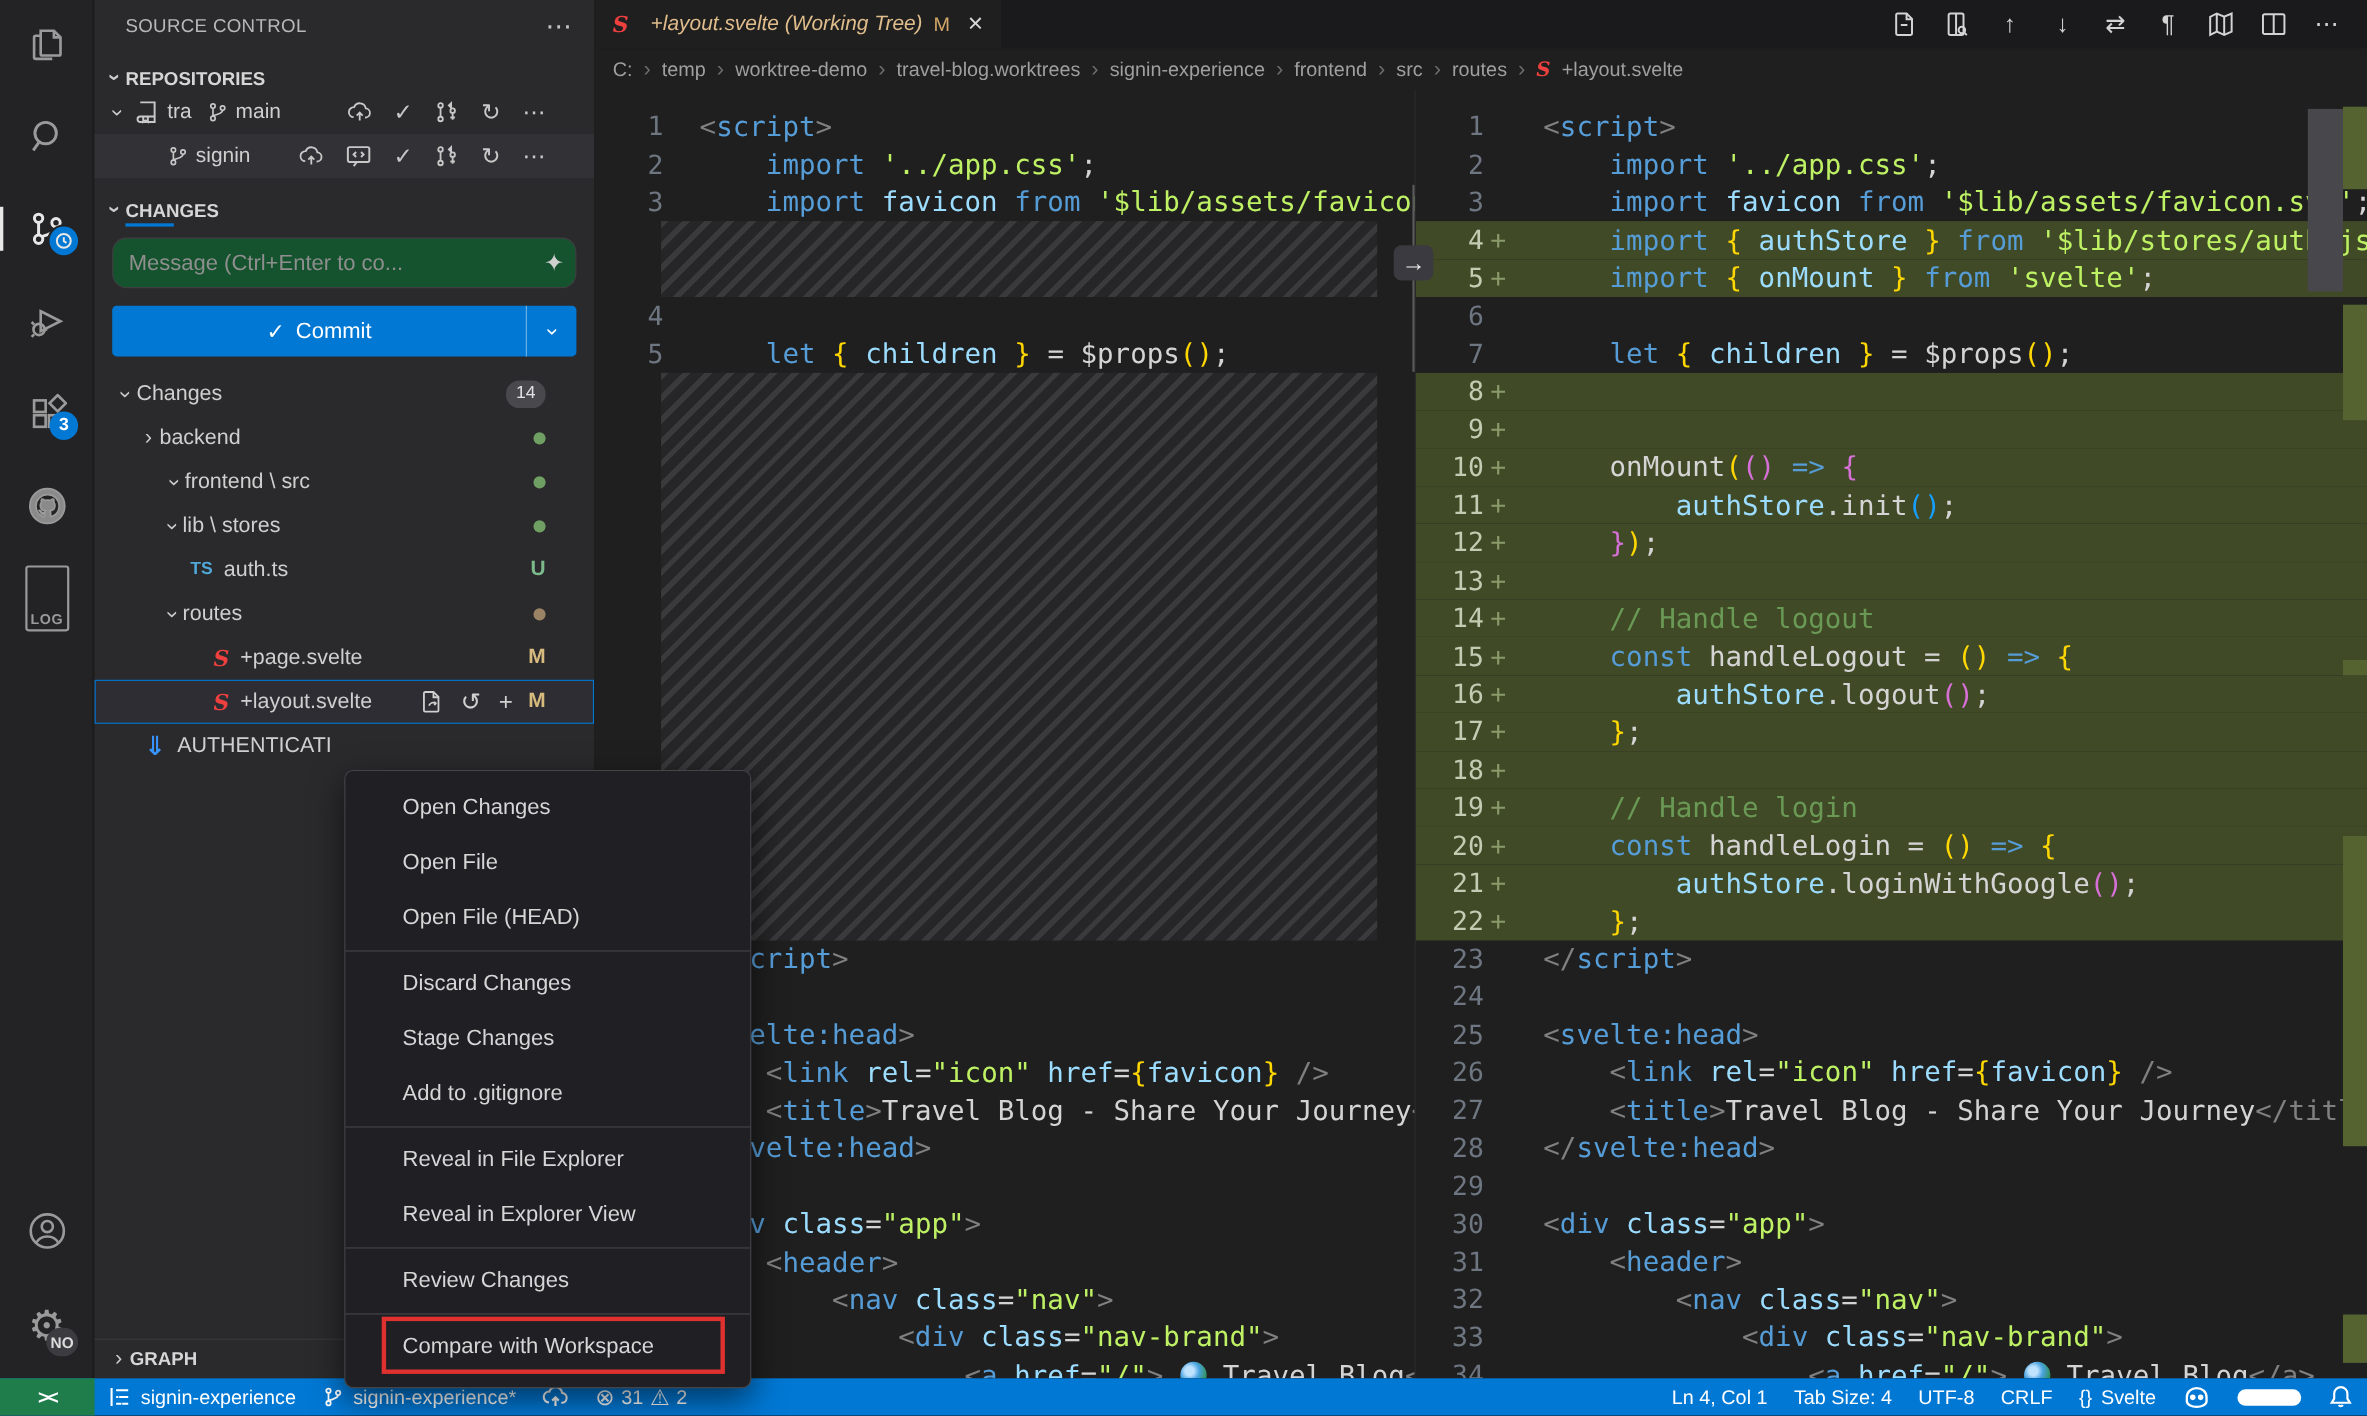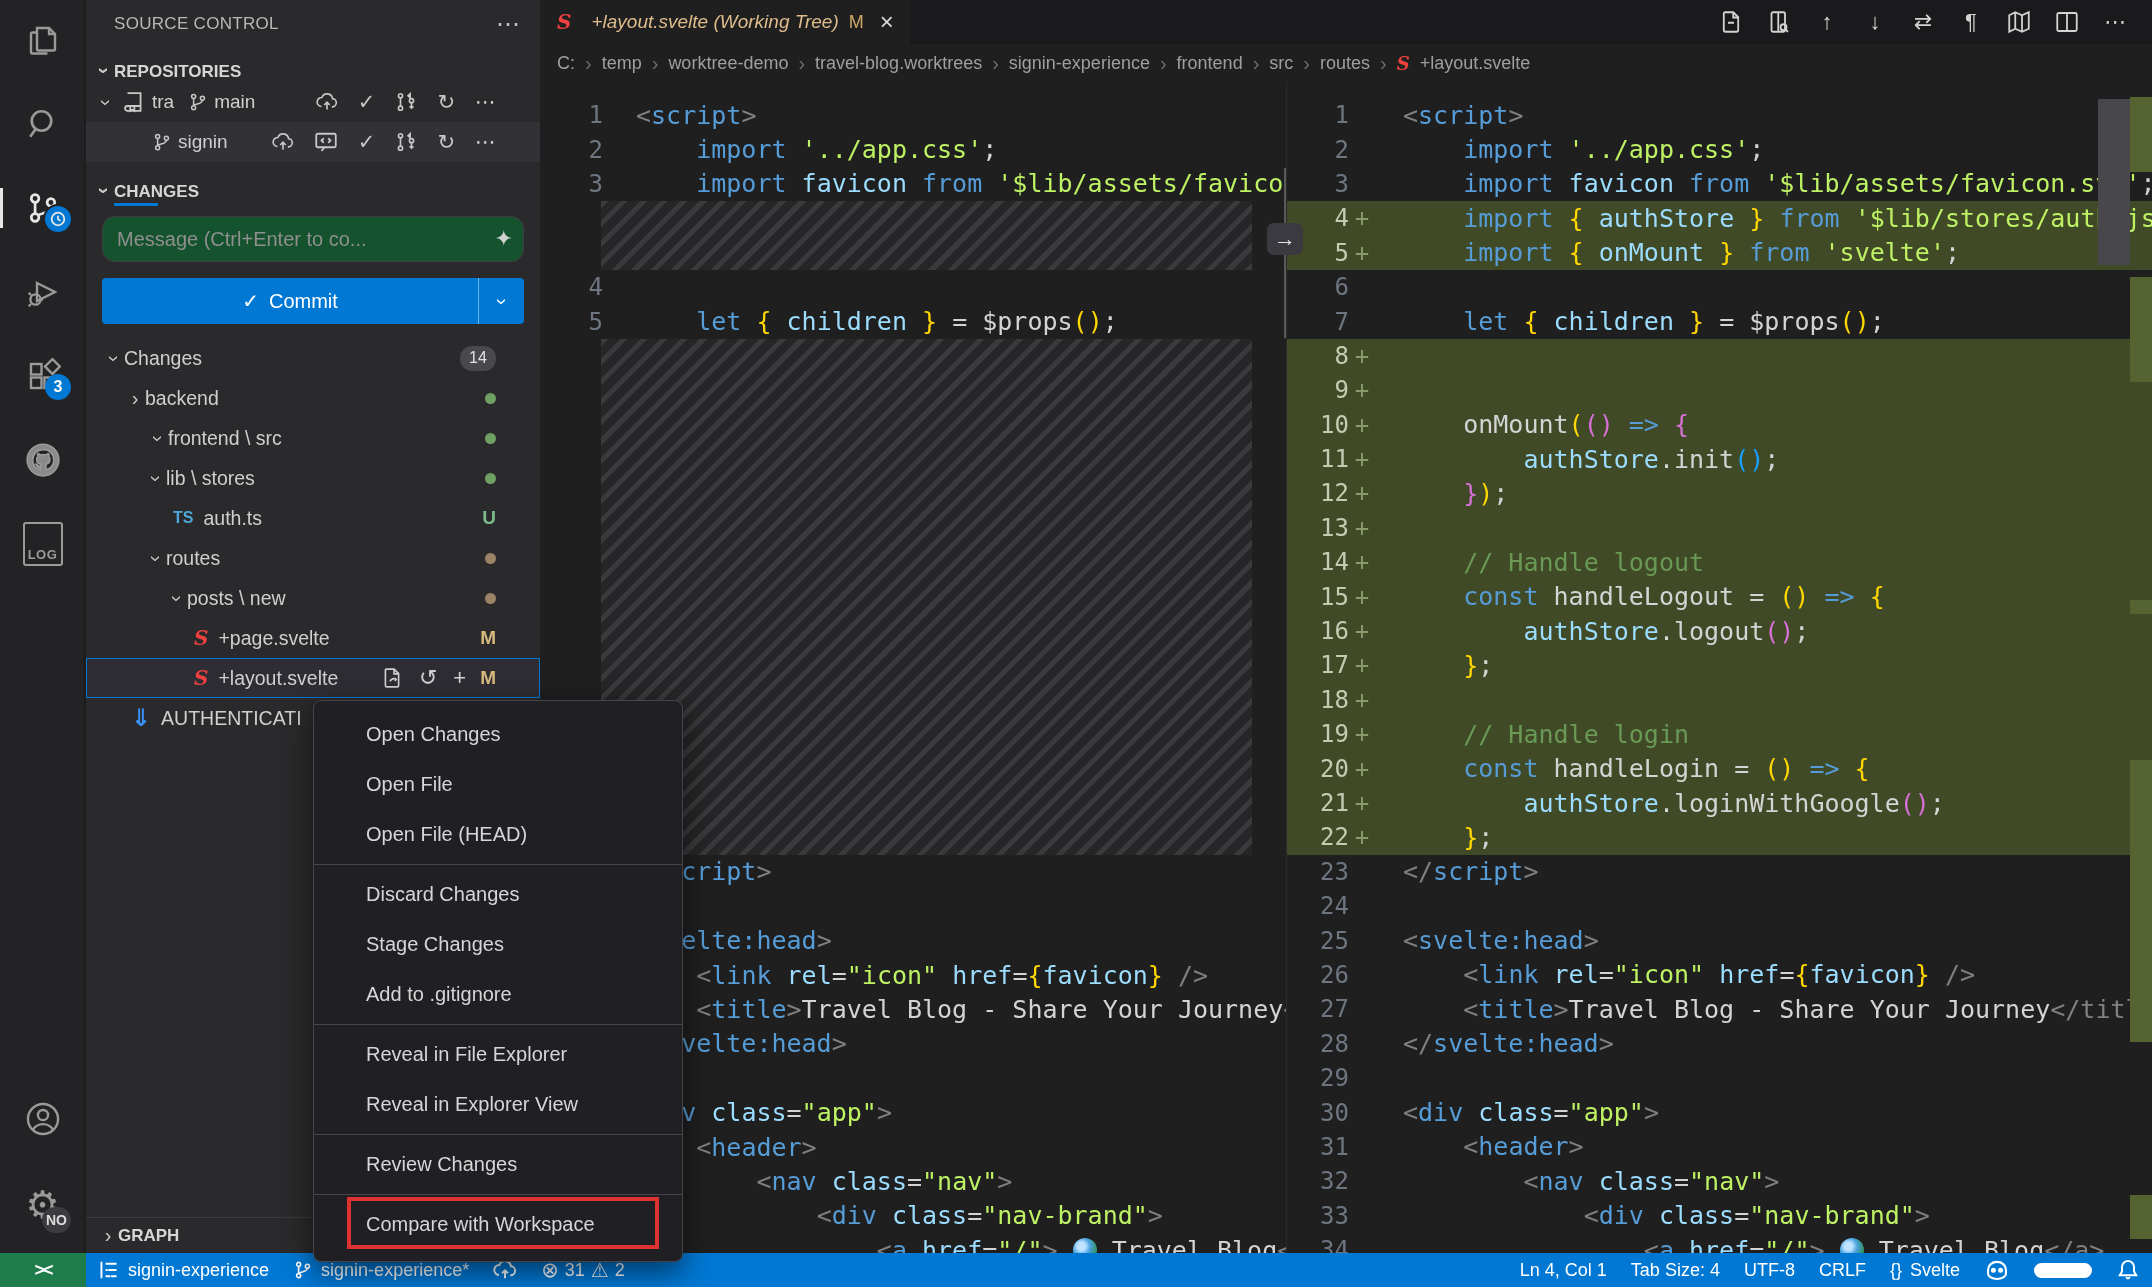--- a/index.html
+++ b/index.html
@@ -16,21 +16,21 @@
   #activity-top { padding-top:14px; position:absolute; top:0; left:0; right:0; }
   .ab-item svg { stroke:#9a9a9a; }
   .ab-item.active svg { stroke:#e7e7e7; }
   .ab-item.active::before { content:""; position:absolute; left:0; top:6px; bottom:6px; width:3px; background:#e7e7e7; }
   .ab-badge { position:absolute; right:14px; bottom:2px; min-width:26px; height:26px; border-radius:13px;
               background:#0078d4; color:#fff; font-size:16px; font-weight:bold;
               display:flex; align-items:center; justify-content:center; padding:0 4px; }
   .ab-badge.dark { background:#3c3c40; color:#ddd; font-size:14px; bottom:-2px; }
   .clock-badge { position:absolute; right:12px; bottom:0px; width:30px; height:30px; border-radius:50%;
                  background:#0078d4; border:2px solid #232325; display:flex; align-items:center; justify-content:center; }
-  .log-icon { width:40px; height:44px; border:2.5px solid #9a9a9a; border-radius:3px; position:relative;
+  .log-icon { width:40px; height:60px; border:2.5px solid #9a9a9a; border-radius:3px; position:relative;
               display:flex; align-items:flex-end; justify-content:center; }
   .log-icon span { font-size:13px; font-weight:bold; color:#9a9a9a; letter-spacing:0.5px; margin-bottom:2px; }
   .gear-glyph { font-size:38px; color:#9a9a9a; }
   #ab-account { position:absolute; top:1093px; } 
   #ab-settings { position:absolute; top:1179px; }
 
   
   #sidebar { position:absolute; left:86px; top:0; width:454px; height:1253px; background:#2a2a2c; }
   .sc-header { height:48px; display:flex; align-items:center; padding:0 20px 0 28px; }
   .sc-title { font-size:17px; color:#b8b8b8; letter-spacing:0.3px; }
@@ -360,26 +360,20 @@
         <div class="tree-row" style="padding-left: 81px;">
           <span style="width: 6px;"></span>
           <span class="ts-icon">TS</span>
           <span class="label">auth.ts</span>
           <span class="spacer"></span>
           <span class="status-letter" style="color: rgb(124, 185, 139);">U</span>
         </div>
         <div class="tree-row" style="padding-left: 60px;">
           <span class="chev down">›</span>
           <span class="label">routes</span>
-          <span class="spacer"></span>
-          <span class="dot" style="background: rgb(154, 132, 101);"></span>
-        </div>
-        <div class="tree-row" style="padding-left: 81px;">
-          <span class="chev down">›</span>
-          <span class="label">posts \ new</span>
           <span class="spacer"></span>
           <span class="dot" style="background: rgb(154, 132, 101);"></span>
         </div>
         <div class="tree-row" style="padding-left: 102px;">
           <span style="width: 6px;"></span>
           <span class="svelte-icon">S</span>
           <span class="label">+page.svelte</span>
           <span class="spacer"></span>
           <span class="status-letter" style="color: rgb(215, 186, 125);">M</span>
         </div>

